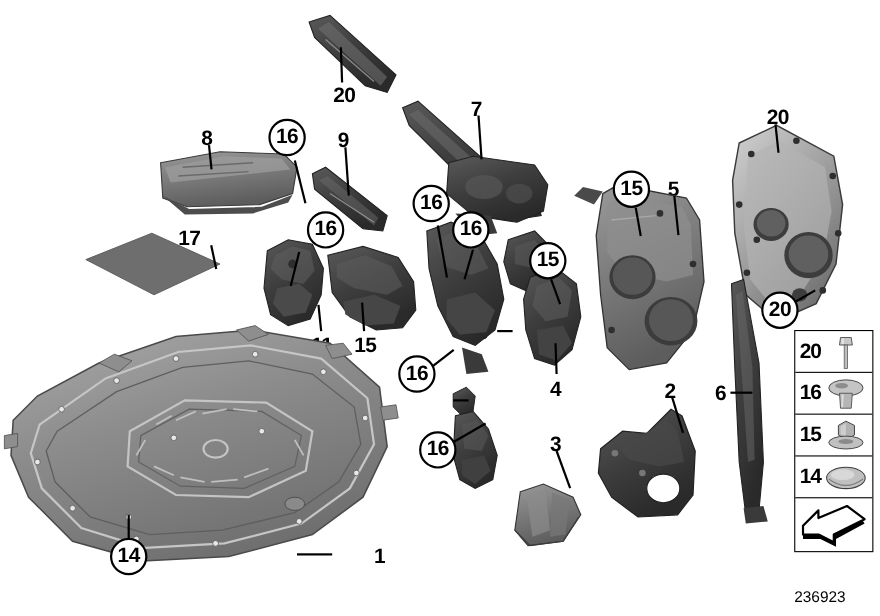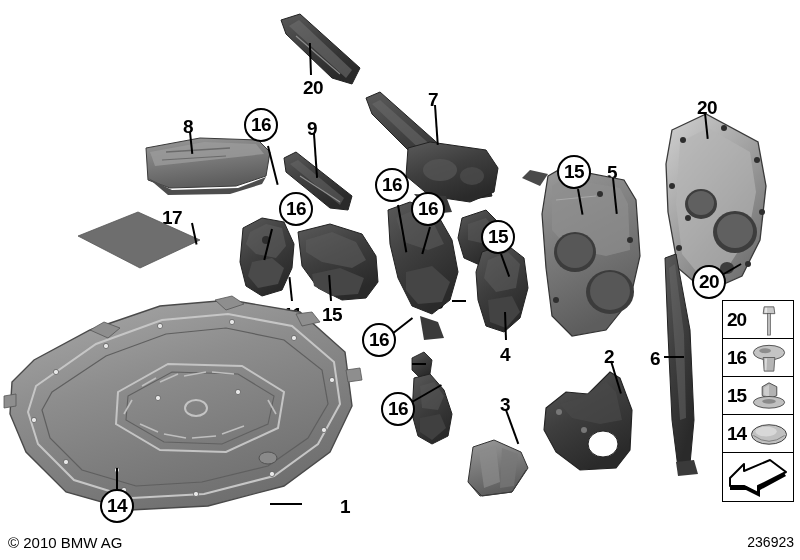--- a/index.html
+++ b/index.html
@@ -117,21 +117,21 @@
     font-weight: normal;
     color: #000000;
     z-index: 7;
     letter-spacing: 0px;
   }
   #diagram-no {
     position: absolute;
     left: 722px;
     top: 534px;
     width: 72px;
-    text-align: right;
+    text-align: left;
     font-family: "Liberation Sans", sans-serif;
     font-size: 14px;
     color: #000000;
     z-index: 7;
   }
 </style>
 </head>
 <body>
 
 <div id="page">
@@ -429,16 +429,15 @@
 
     <div class="legend-cell">
       <svg width="64" height="42" viewBox="0 0 64 42">
         <path d="M4 22 L18 8 L18 15 L44 4 L60 16 L32 30 L32 37 L18 30 L4 30 Z" fill="#ffffff" stroke="#000000" stroke-width="2" stroke-linejoin="round"></path>
         <path d="M20 30 L32 37 L32 30 L58 17 L60 20 L34 34 L34 41 L18 33 Z" fill="#000000"></path>
         <path d="M4 30 L20 30 L20 34 L4 34 Z" fill="#000000"></path>
       </svg>
     </div>
   </div>
 
-  <div id="copyright">© 2010 BMW AG</div>
   <div id="diagram-no">236923</div>
 
 </div>
 
 </body></html>

